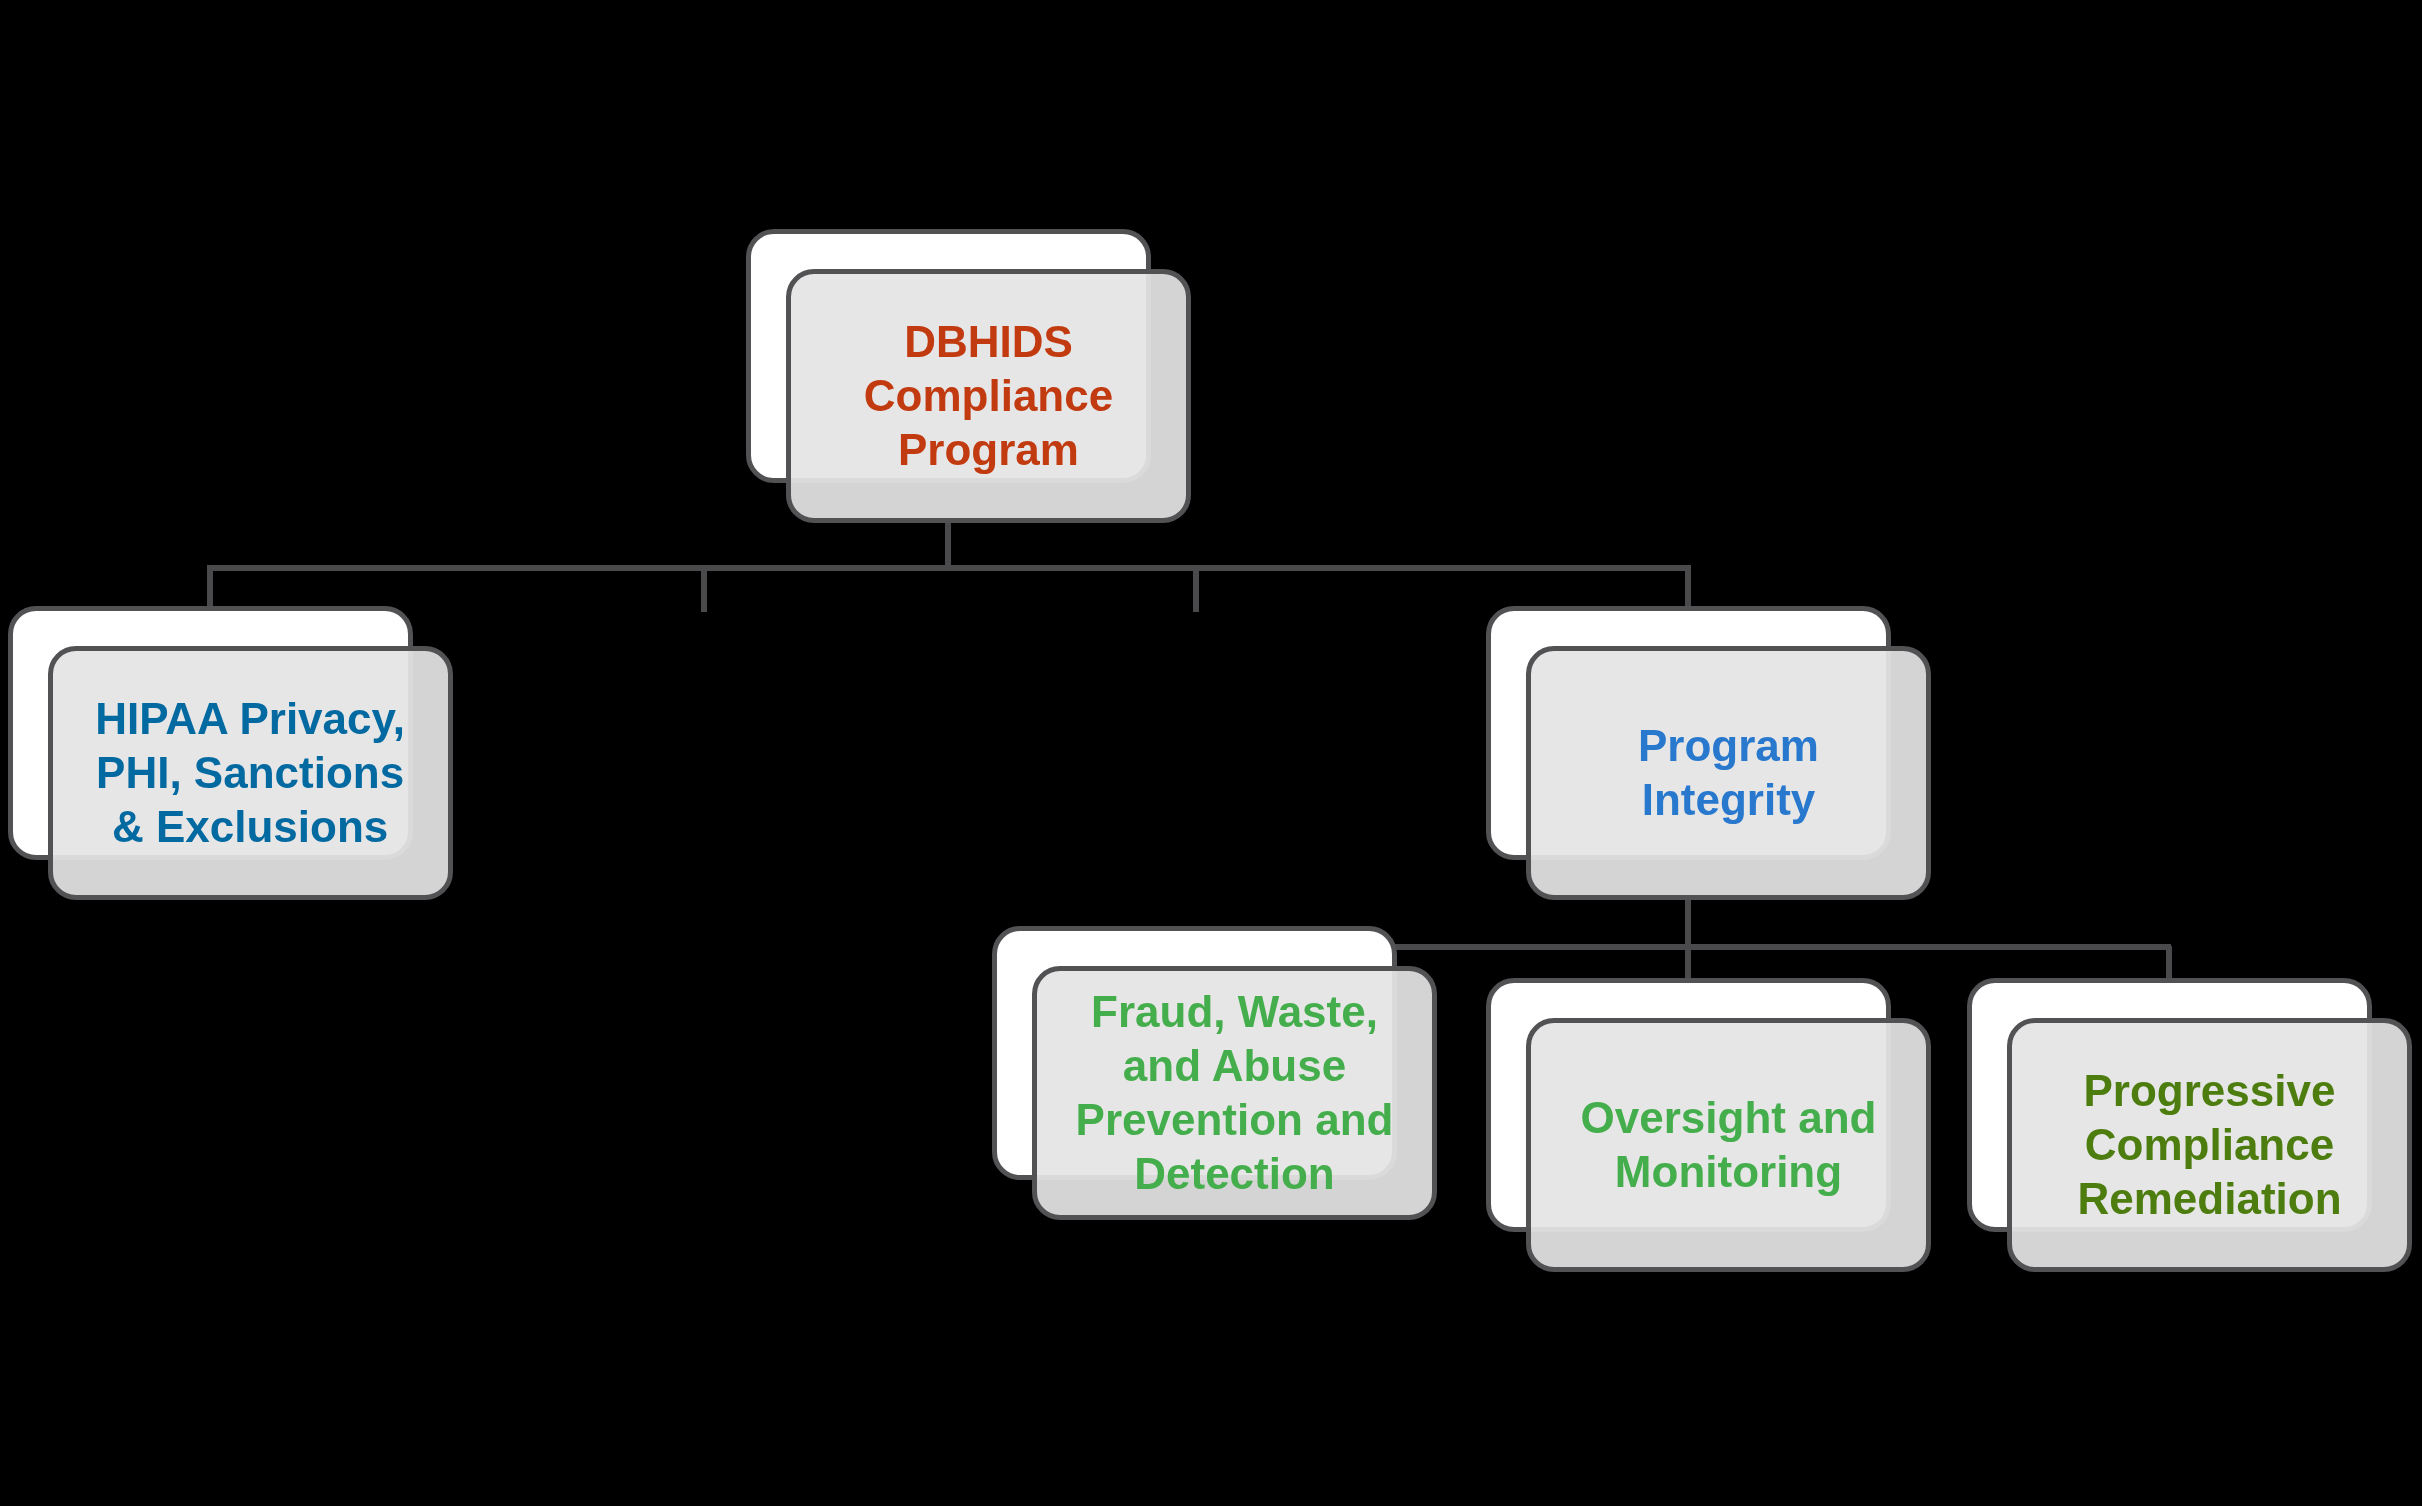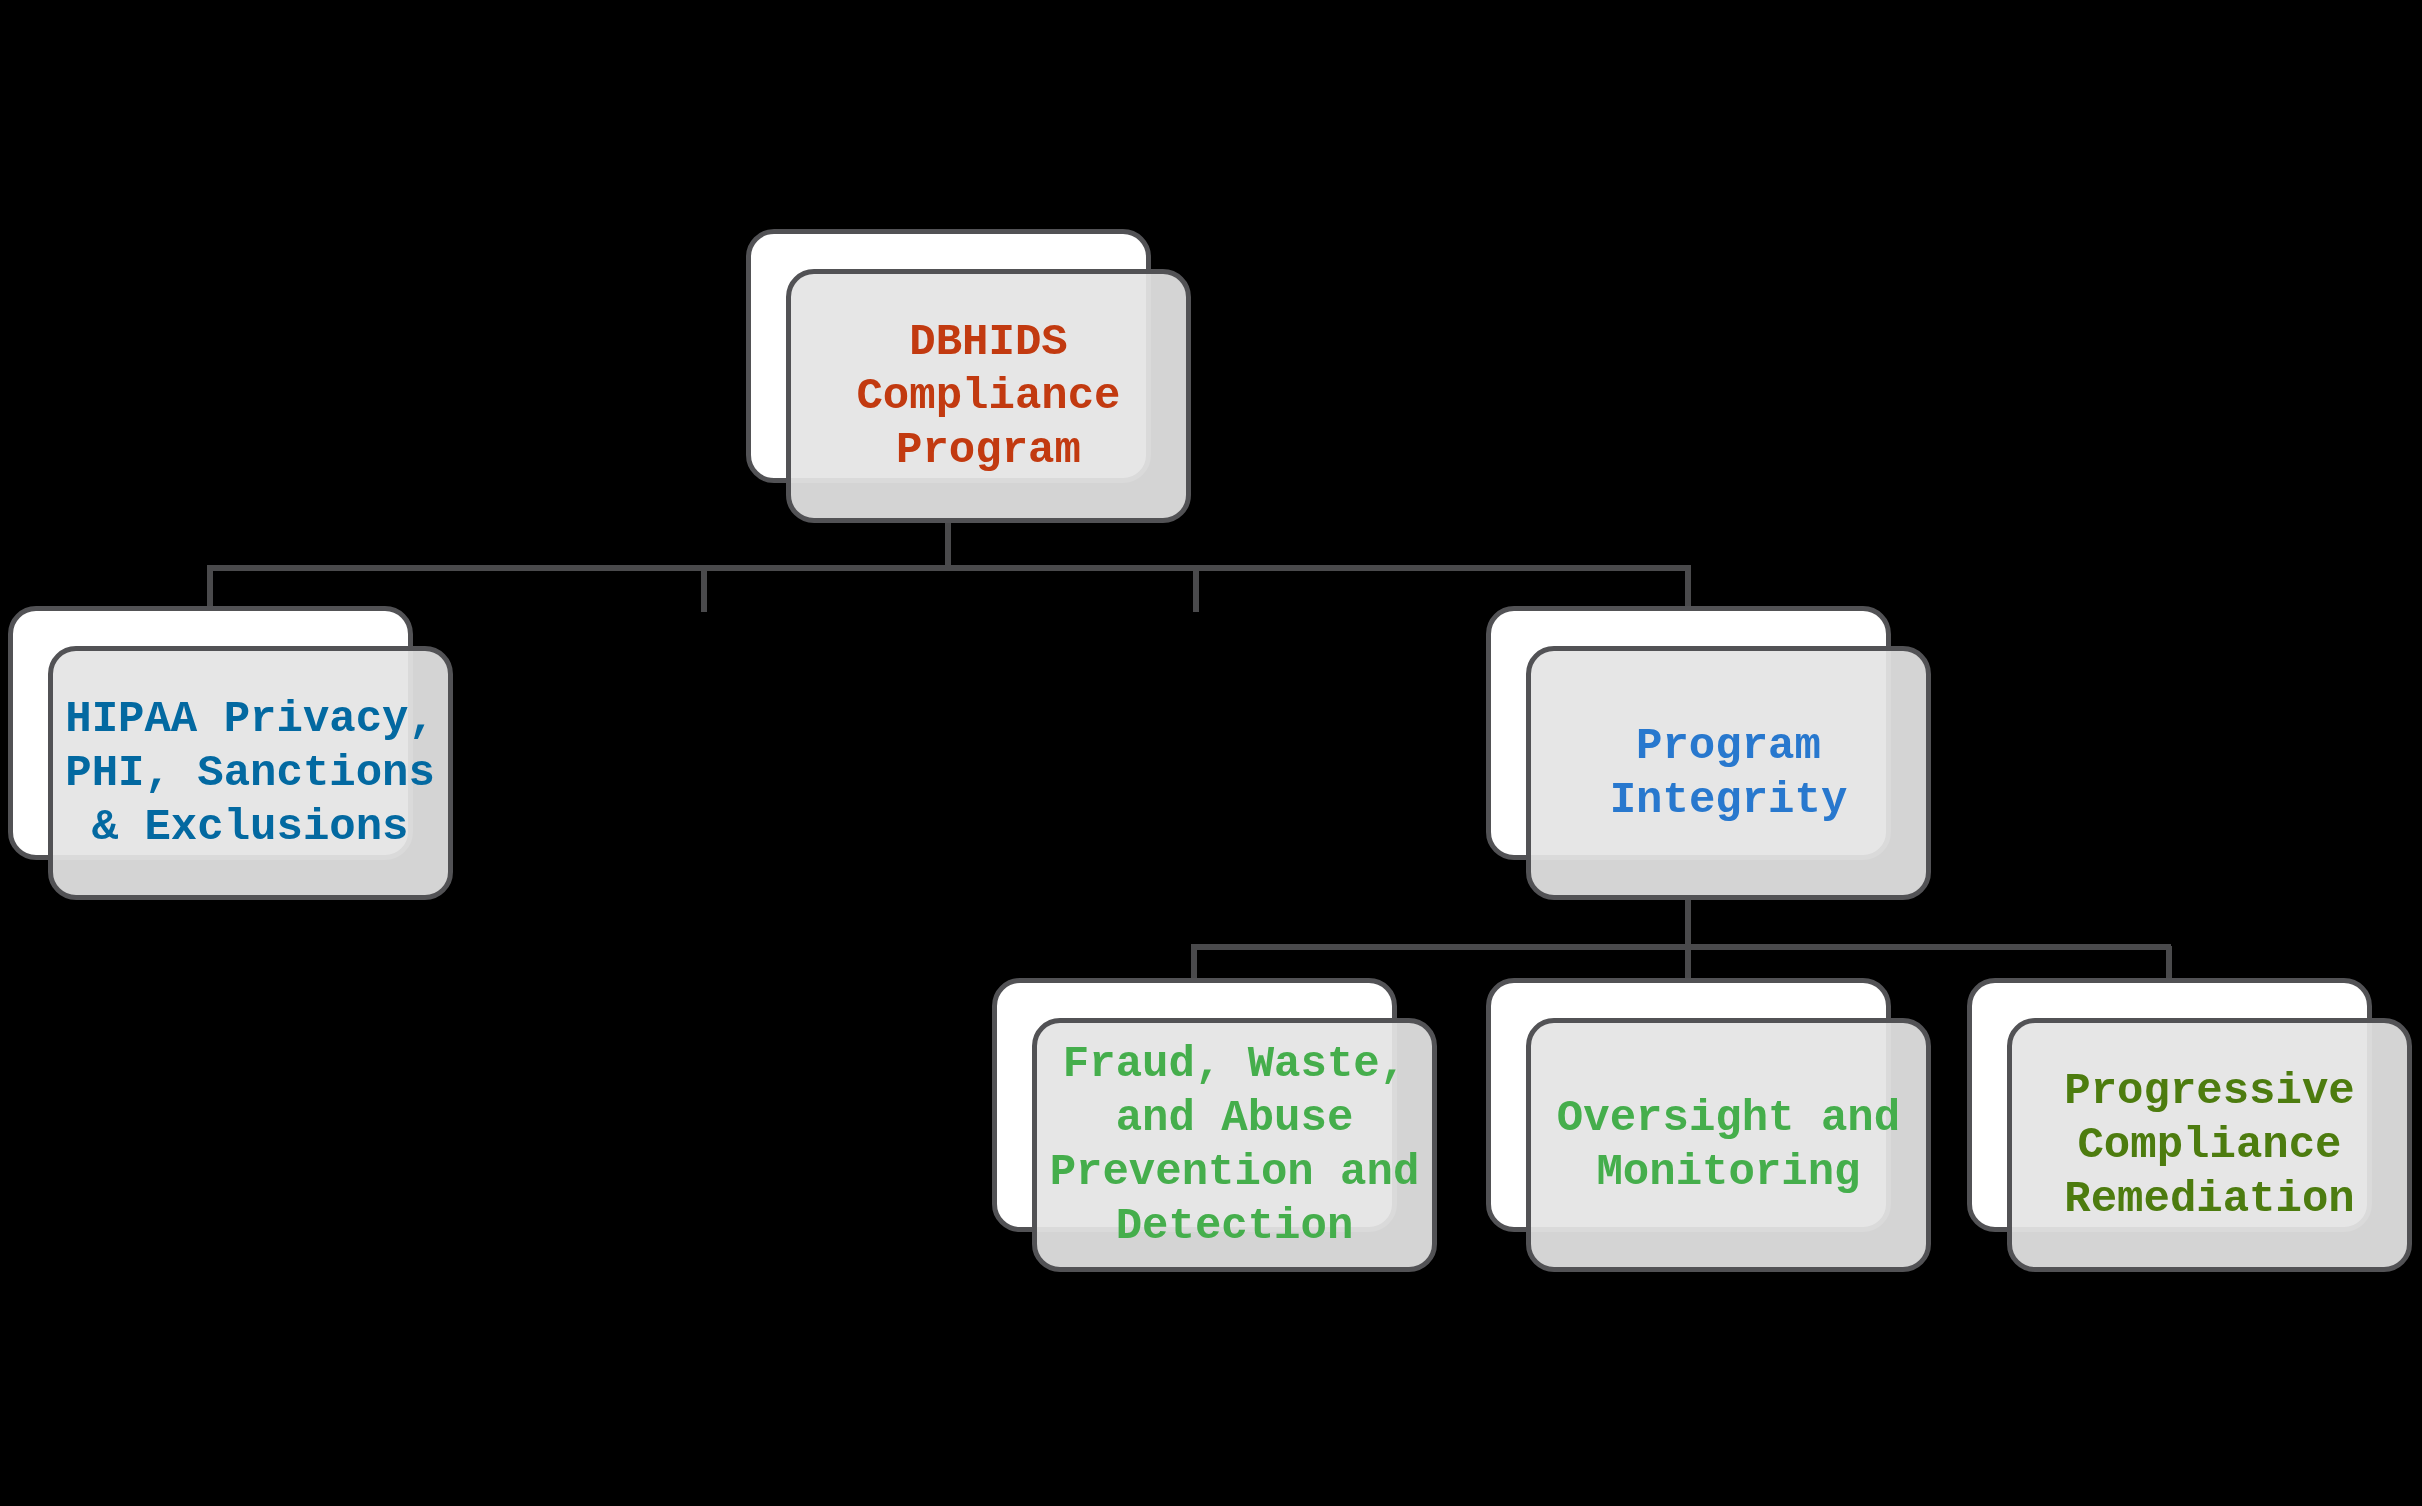--- a/index.html
+++ b/index.html
@@ -3,21 +3,21 @@
 <meta charset="utf-8">
 <style>
   html,body{margin:0;padding:0;background:#000;}
   .stage{
     position:relative;
     width:2423px;height:1507px;
     background:var(--bg,#000);
     overflow:hidden;
     font-family:"Liberation Sans",sans-serif;
   }
-  .node{position:absolute;width:445px;height:373px;font-family:Liberation Mono, monospace;}
+  .node{position:absolute;width:445px;height:373px;}
   .card{
     position:absolute;
     width:405px;height:254px;
     box-sizing:border-box;
     border:5.7px solid var(--card-border,#525255);
     border-radius:28px;
   }
   .card.back{left:0;top:0;background:var(--card-back-fill,#fff);}
   .card.front{
     left:40px;top:40px;
@@ -76,21 +76,21 @@
 
 
   <div class="node" style="left:1486px;top:606px;">
     <div class="card back"></div>
     <div class="card front">
       <span class="label" style="color: rgb(40, 120, 206);">Program
 Integrity</span>
     </div>
   </div>
 
-  <div class="node" style="left:992px;top:978px;">
+  <div class="node" style="left:992px;top:926px;">
     <div class="card back"></div>
     <div class="card front">
       <span class="label" style="color: rgb(69, 174, 76);">Fraud, Waste,
 and Abuse
 Prevention and
 Detection</span>
     </div>
   </div>
 
   <div class="node" style="left:1486px;top:978px;padding-left:27px;">

